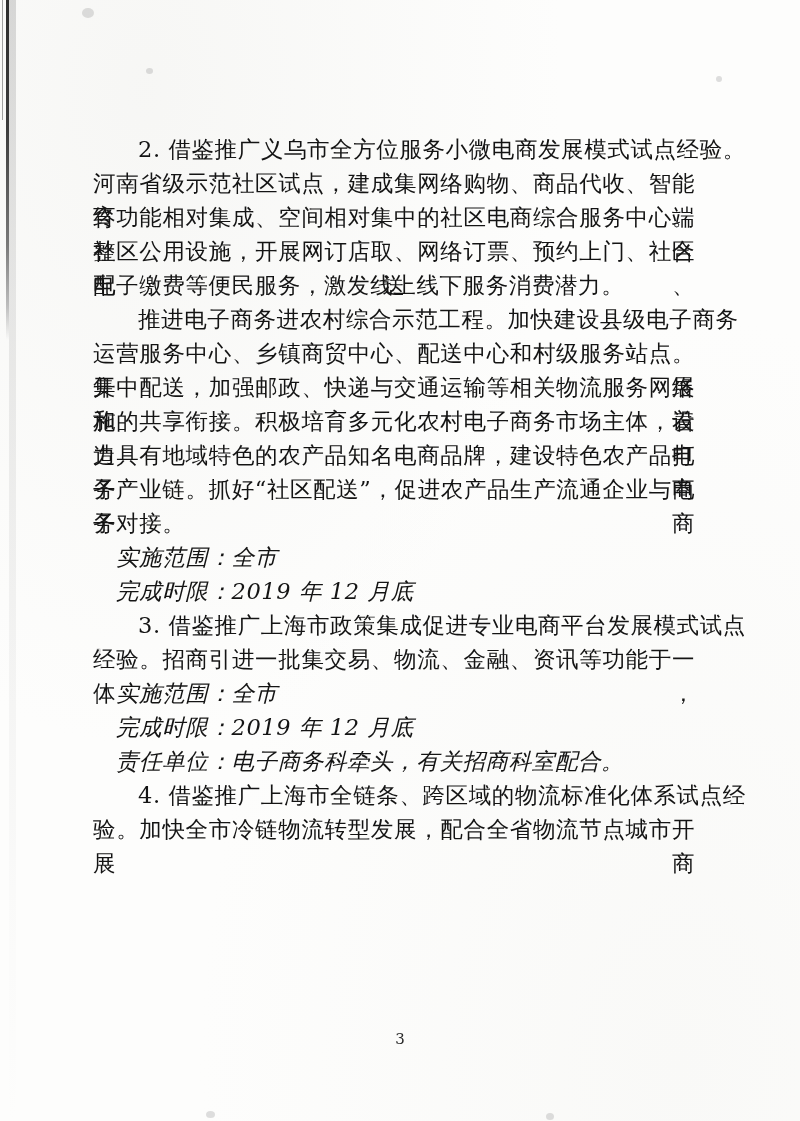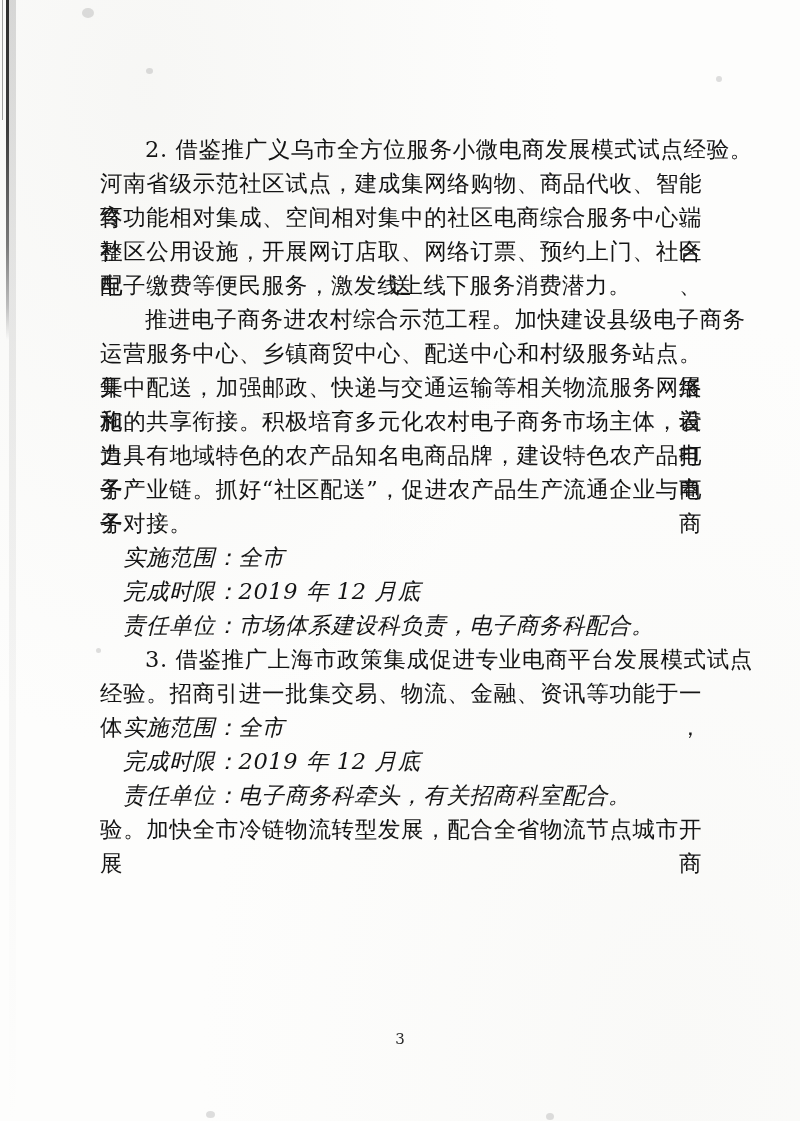--- a/index.html
+++ b/index.html
@@ -62,21 +62,21 @@
   }
   .speck {
     position: absolute;
     background: rgba(150,150,150,.30);
     border-radius: 50%;
   }
 
   
   .body-text {
     position: absolute;
-    left: 100px;
+    left: 93px;
     top: 132px;
     width: 602px;
   }
   .line {
     height: 34px;
     line-height: 34px;
     font-size: 22.5px;
     color: #141414;
     letter-spacing: .6px;
     white-space: pre;
@@ -129,24 +129,24 @@
     <div class="line">电子缴费等便民服务，激发线上线下服务消费潜力。</div>
     <div class="line ind2">推进电子商务进农村综合示范工程。加快建设县级电子商务</div>
     <div class="line just">运营服务中心、乡镇商贸中心、配送中心和村级服务站点。开展</div>
     <div class="line just">集中配送，加强邮政、快递与交通运输等相关物流服务网络和设</div>
     <div class="line just">施的共享衔接。积极培育多元化农村电子商务市场主体，着力打</div>
     <div class="line just">造具有地域特色的农产品知名电商品牌，建设特色农产品电子商</div>
     <div class="line just">务产业链。抓好“社区配送”，促进农产品生产流通企业与电子商</div>
     <div class="line">务对接。</div>
     <div class="line ind1">实施范围：全市</div>
     <div class="line ind1">完成时限：2019 年 12 月底</div>
-    <div class="line ind1">责任单位：市场体系建设科负责，电子商务科配合。</div>
     <div class="line ind2">3. 借鉴推广上海市政策集成促进专业电商平台发展模式试点</div>
     <div class="line just">经验。招商引进一批集交易、物流、金融、资讯等功能于一体，</div>
     <div class="line ind1">实施范围：全市</div>
     <div class="line ind1">完成时限：2019 年 12 月底</div>
     <div class="line ind1">责任单位：电子商务科牵头，有关招商科室配合。</div>
+    <div class="line ind2">4. 借鉴推广上海市全链条、跨区域的物流标准化体系试点经</div>
     <div class="line just">验。加快全市冷链物流转型发展，配合全省物流节点城市开展商</div>
   </div>
 
   <div class="page-number">3</div>
 
 </div>
 
 </body></html>

